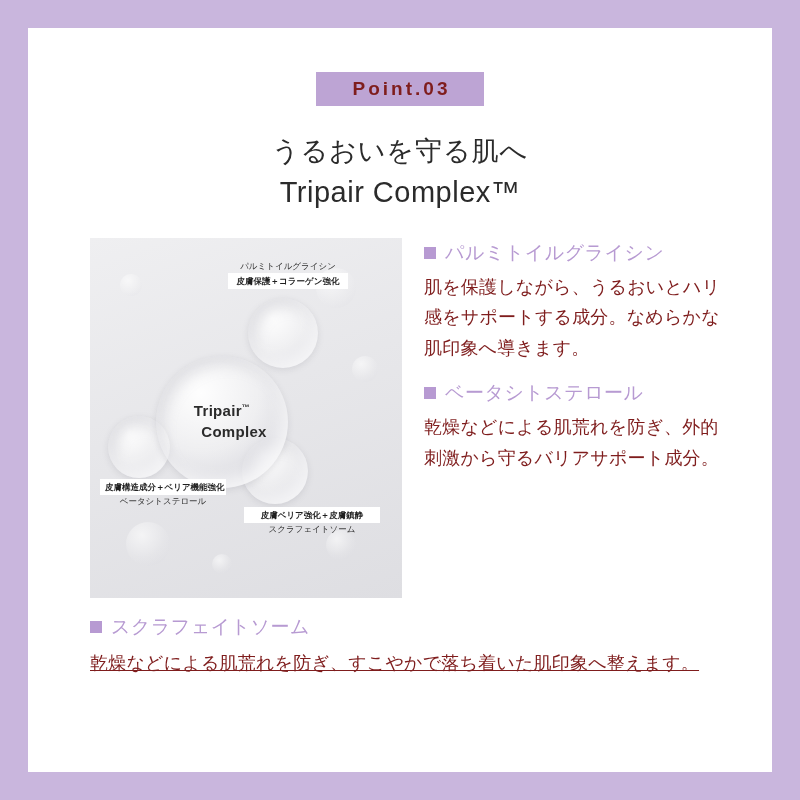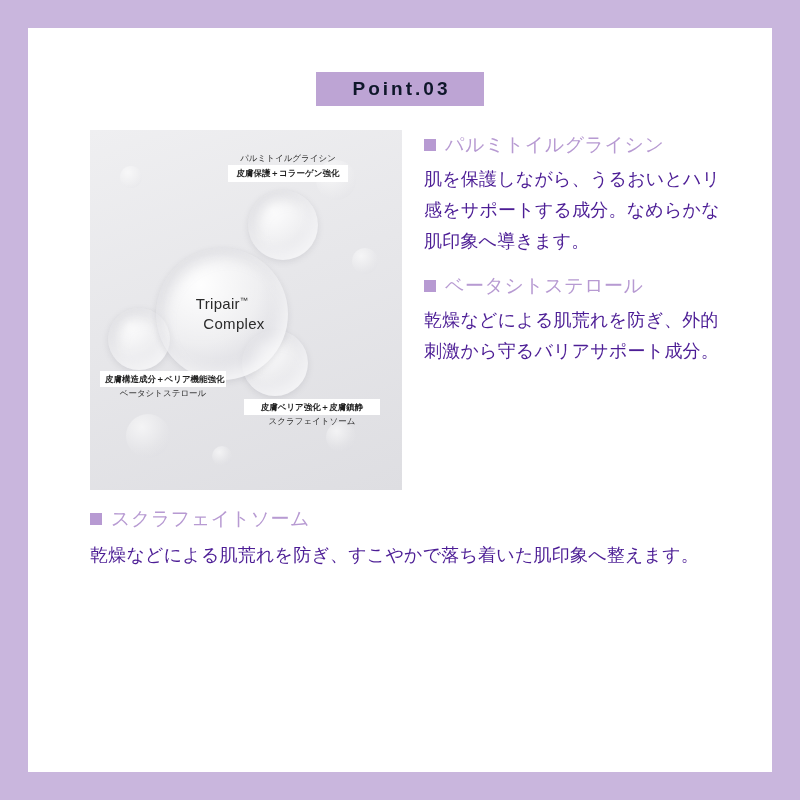--- a/index.html
+++ b/index.html
@@ -22,21 +22,21 @@
     background: #ffffff;
     box-sizing: border-box;
   }
   .badge-wrap {
     text-align: center;
     margin-top: 44px;
   }
   .badge {
     display: inline-block;
     background: #bda4d4;
-    color: #0f172a;
+    color: #7f1d1d;
     font-size: 19px;
     letter-spacing: 3px;
     font-weight: bold;
     padding: 7px 34px 8px 37px;
     line-height: 1;
   }
   .headline {
     text-align: center;
     margin-top: 26px;
     color: #2b2b2b;
@@ -152,23 +152,23 @@
     width: 132px;
     height: 132px;
     z-index: 7;
     display: flex;
     flex-direction: column;
     align-items: center;
     justify-content: center;
     color: #2b2b2b;
     line-height: 1.35;
   }
-  .main-text .t1 { font-size: 15px; font-weight: normal; letter-spacing: 0.3px; text-align: right; }
+  .main-text .t1 { font-size: 15px; font-weight: bold; letter-spacing: 0.3px; text-align: right; }
   .main-text .t1 sup { font-size: 8px; vertical-align: super; }
-  .main-text .t2 { font-size: 15px; font-weight: normal; letter-spacing: 0.3px; margin-left: 24px; }
+  .main-text .t2 { font-size: 15px; font-weight: bold; letter-spacing: 0.3px; margin-left: 24px; }
   .right-col {
     flex: 1 1 auto;
     padding-left: 22px;
     padding-top: 2px;
   }
   .item-head {
     display: flex;
     align-items: center;
     color: #b79ad2;
     font-size: 19px;
@@ -177,41 +177,45 @@
   }
   .sq {
     display: inline-block;
     width: 12px;
     height: 12px;
     background: #b79ad2;
     margin-right: 9px;
     flex: 0 0 12px;
   }
   .item-body {
-    color: #4c1d95;
+    color: #7f1d1d;
     font-size: 18px;
     line-height: 1.72;
     letter-spacing: 0.2px;
     margin: 0 0 16px 0;
   }
   .bottom {
     padding: 16px 62px 0 62px;
   }
   .bottom .item-head { margin-bottom: 8px; }
-  .bottom .item-body { margin-bottom: 0; }
+  .bottom .item-body { margin-bottom: 0; text-decoration: underline; }
 </style>
 </head>
 <body>
 
 <div class="frame">
 
   <div class="badge-wrap">
     <span class="badge">Point.03</span>
   </div>
 
+  <div class="headline">
+    <span class="l1">うるおいを守る肌へ</span>
+    <span class="l2">Tripair Complex™</span>
+  </div>
 
   <div class="content">
     <div class="cols">
 
       <div class="figure">
         <span class="deco d1"></span>
         <span class="deco d2"></span>
         <span class="deco d3"></span>
         <span class="deco d4"></span>
         <span class="deco d5"></span>

